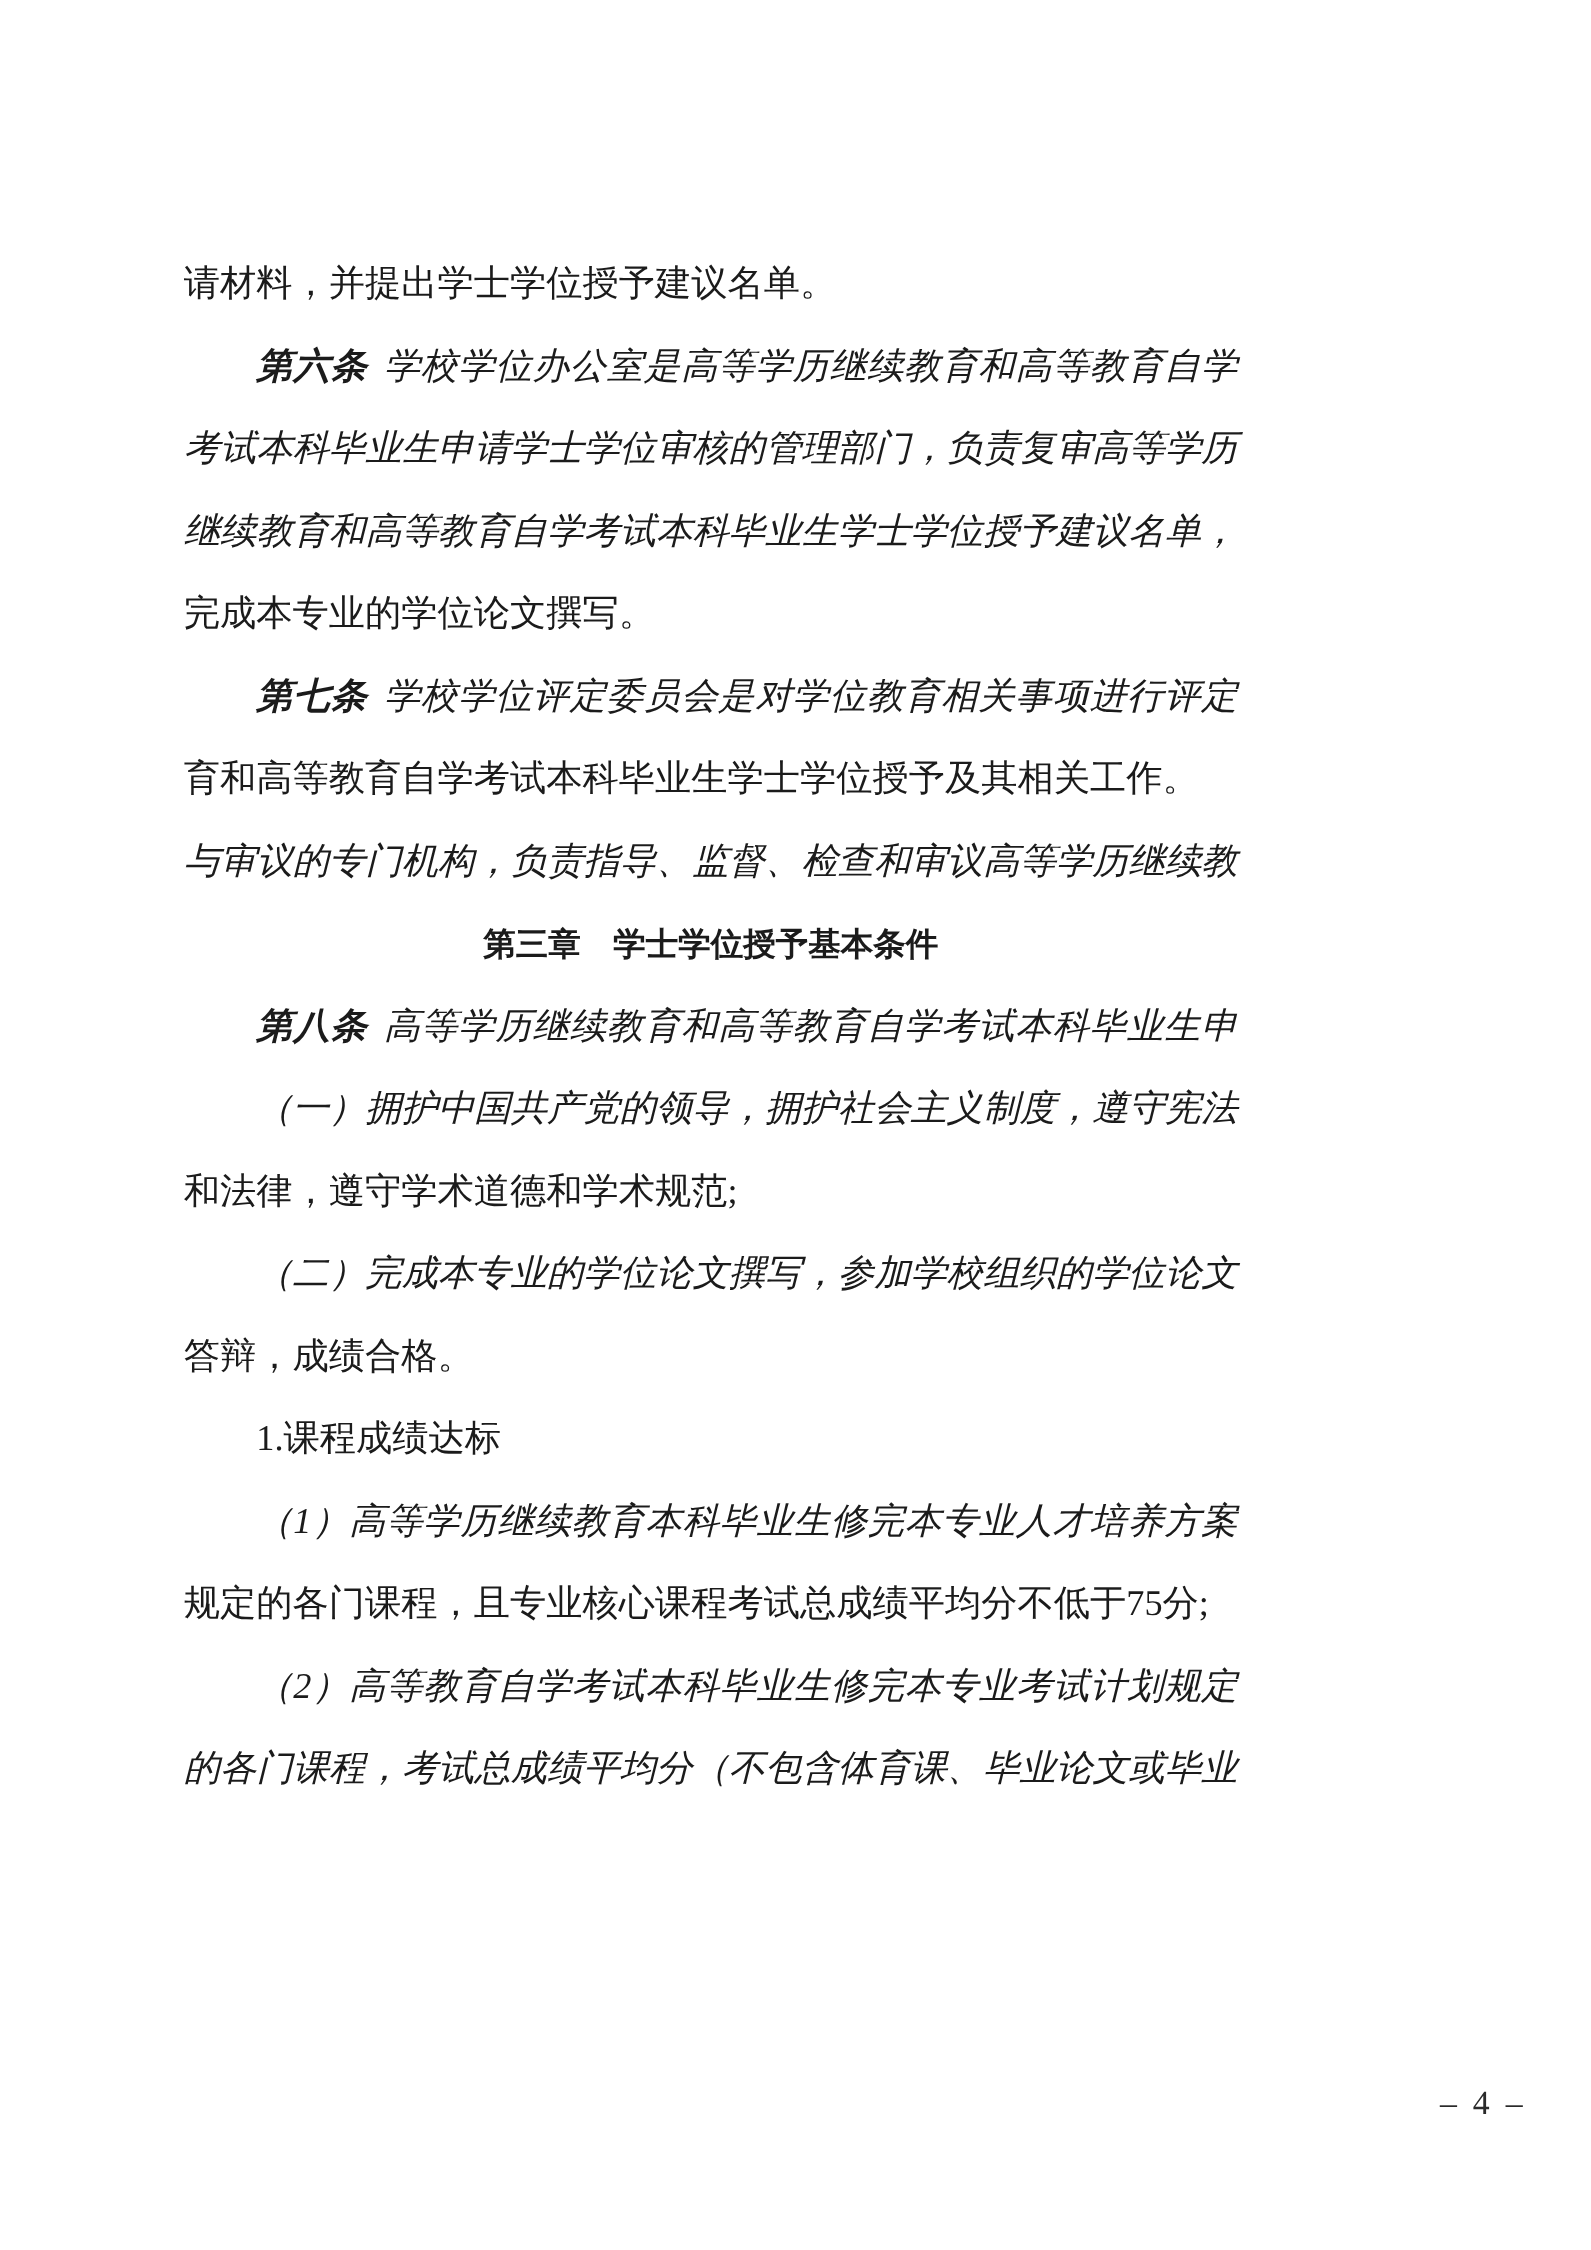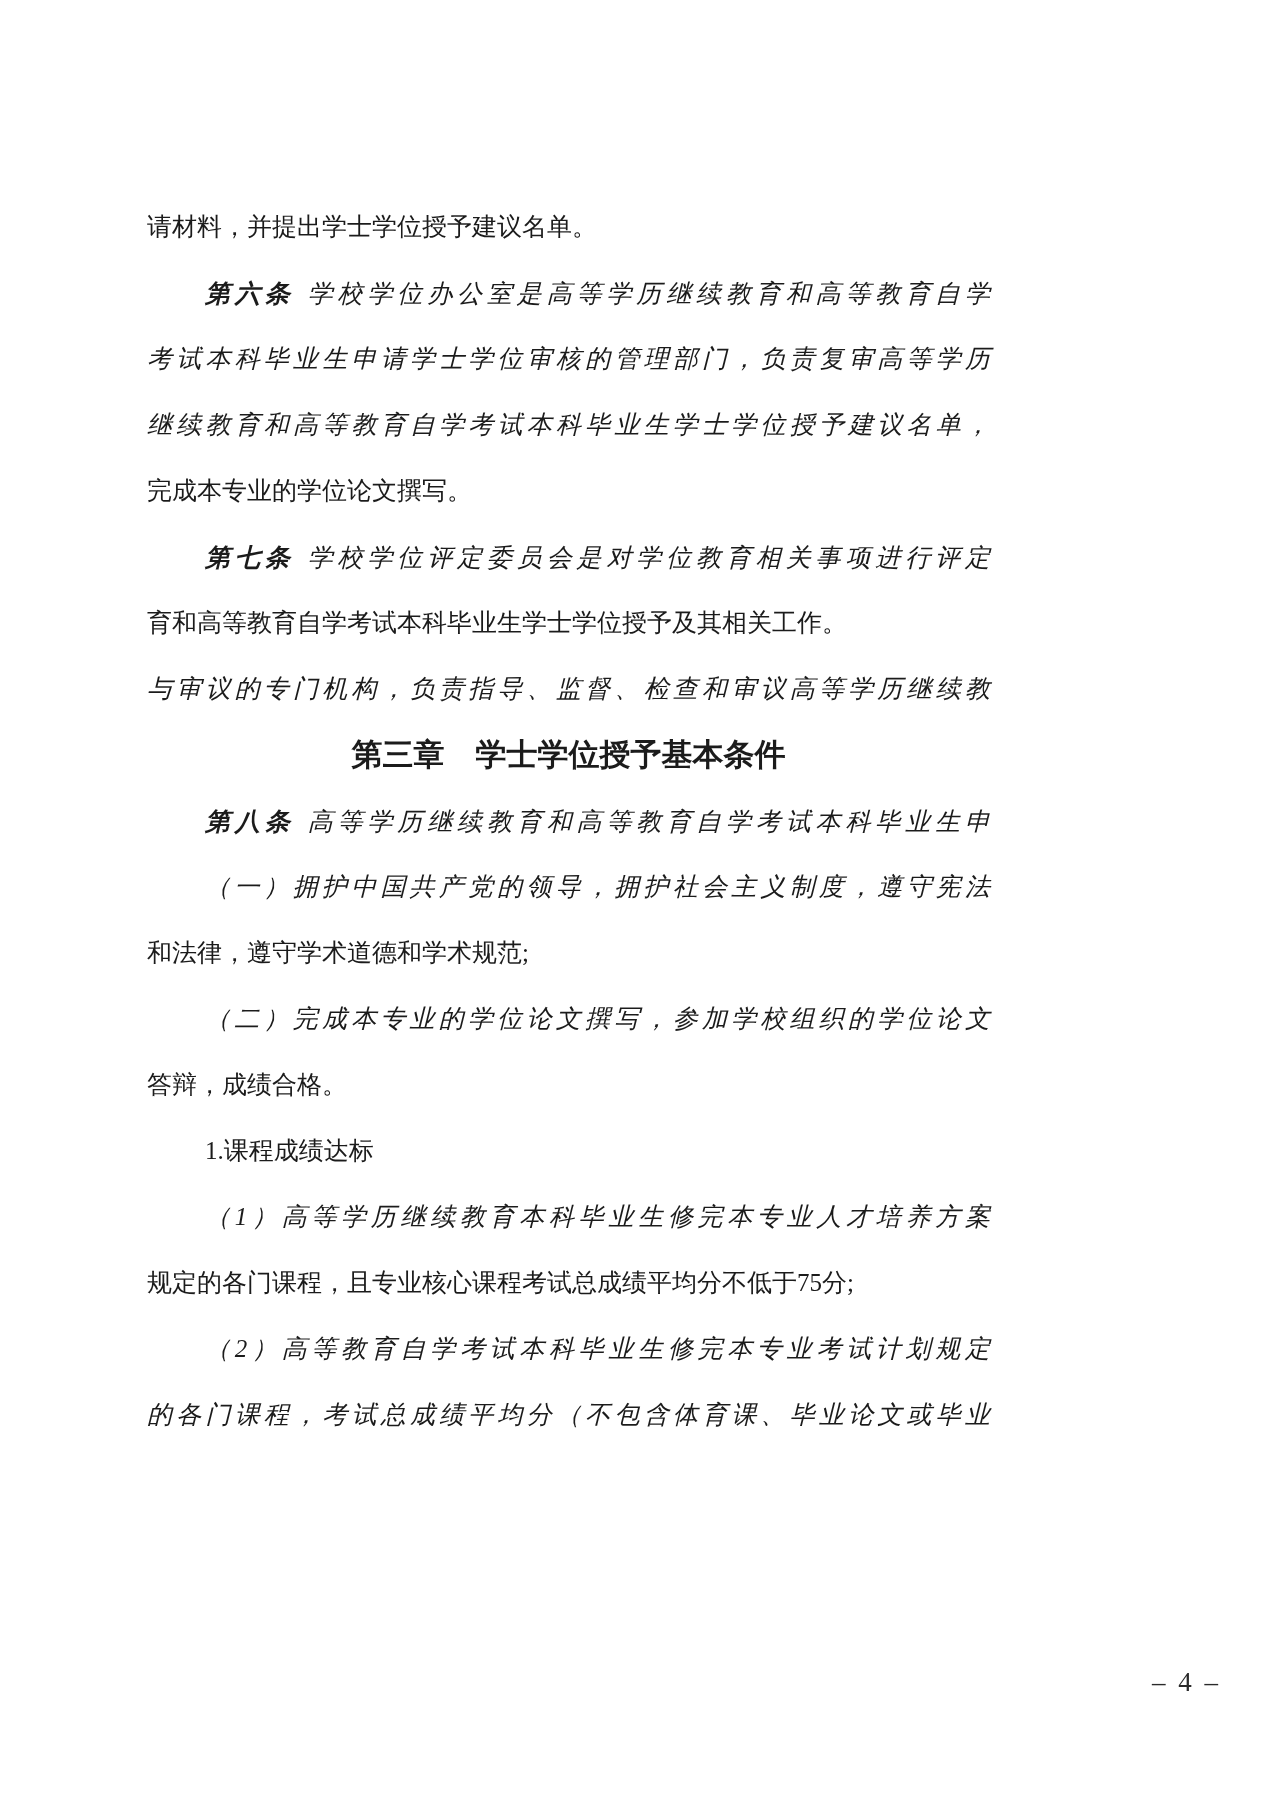--- a/index.html
+++ b/index.html
@@ -13,21 +13,21 @@
     color: #1b1b1b;
     overflow: hidden;
   }
   .content {
     position: absolute;
     left: 147px;
     top: 194px;
     width: 843px;
   }
   .line {
-    font-size: 25px;
+    font-size: 29px;
     line-height: 66px;
     height: 66px;
     white-space: nowrap;
   }
   .line.justify {
     white-space: normal;
     text-align: justify;
     text-align-last: justify;
     text-justify: inter-character;
     font-style: italic;
@@ -36,21 +36,21 @@
   .lead {
     font-family: "Liberation Sans", "DejaVu Sans", sans-serif;
     font-weight: 700;
     margin-right: 13px;
   }
   .line.heading {
     text-align: center;
     text-align-last: center;
     font-family: "Liberation Sans", "DejaVu Sans", sans-serif;
     font-weight: 700;
-    font-size: 31px;
+    font-size: 26px;
     padding-left: 0;
   }
   .page-number {
     position: absolute;
     top: 1662px;
     right: 52px;
     font-size: 27px;
     letter-spacing: 3px;
     line-height: 40px;
     color: #2a2a2a;

